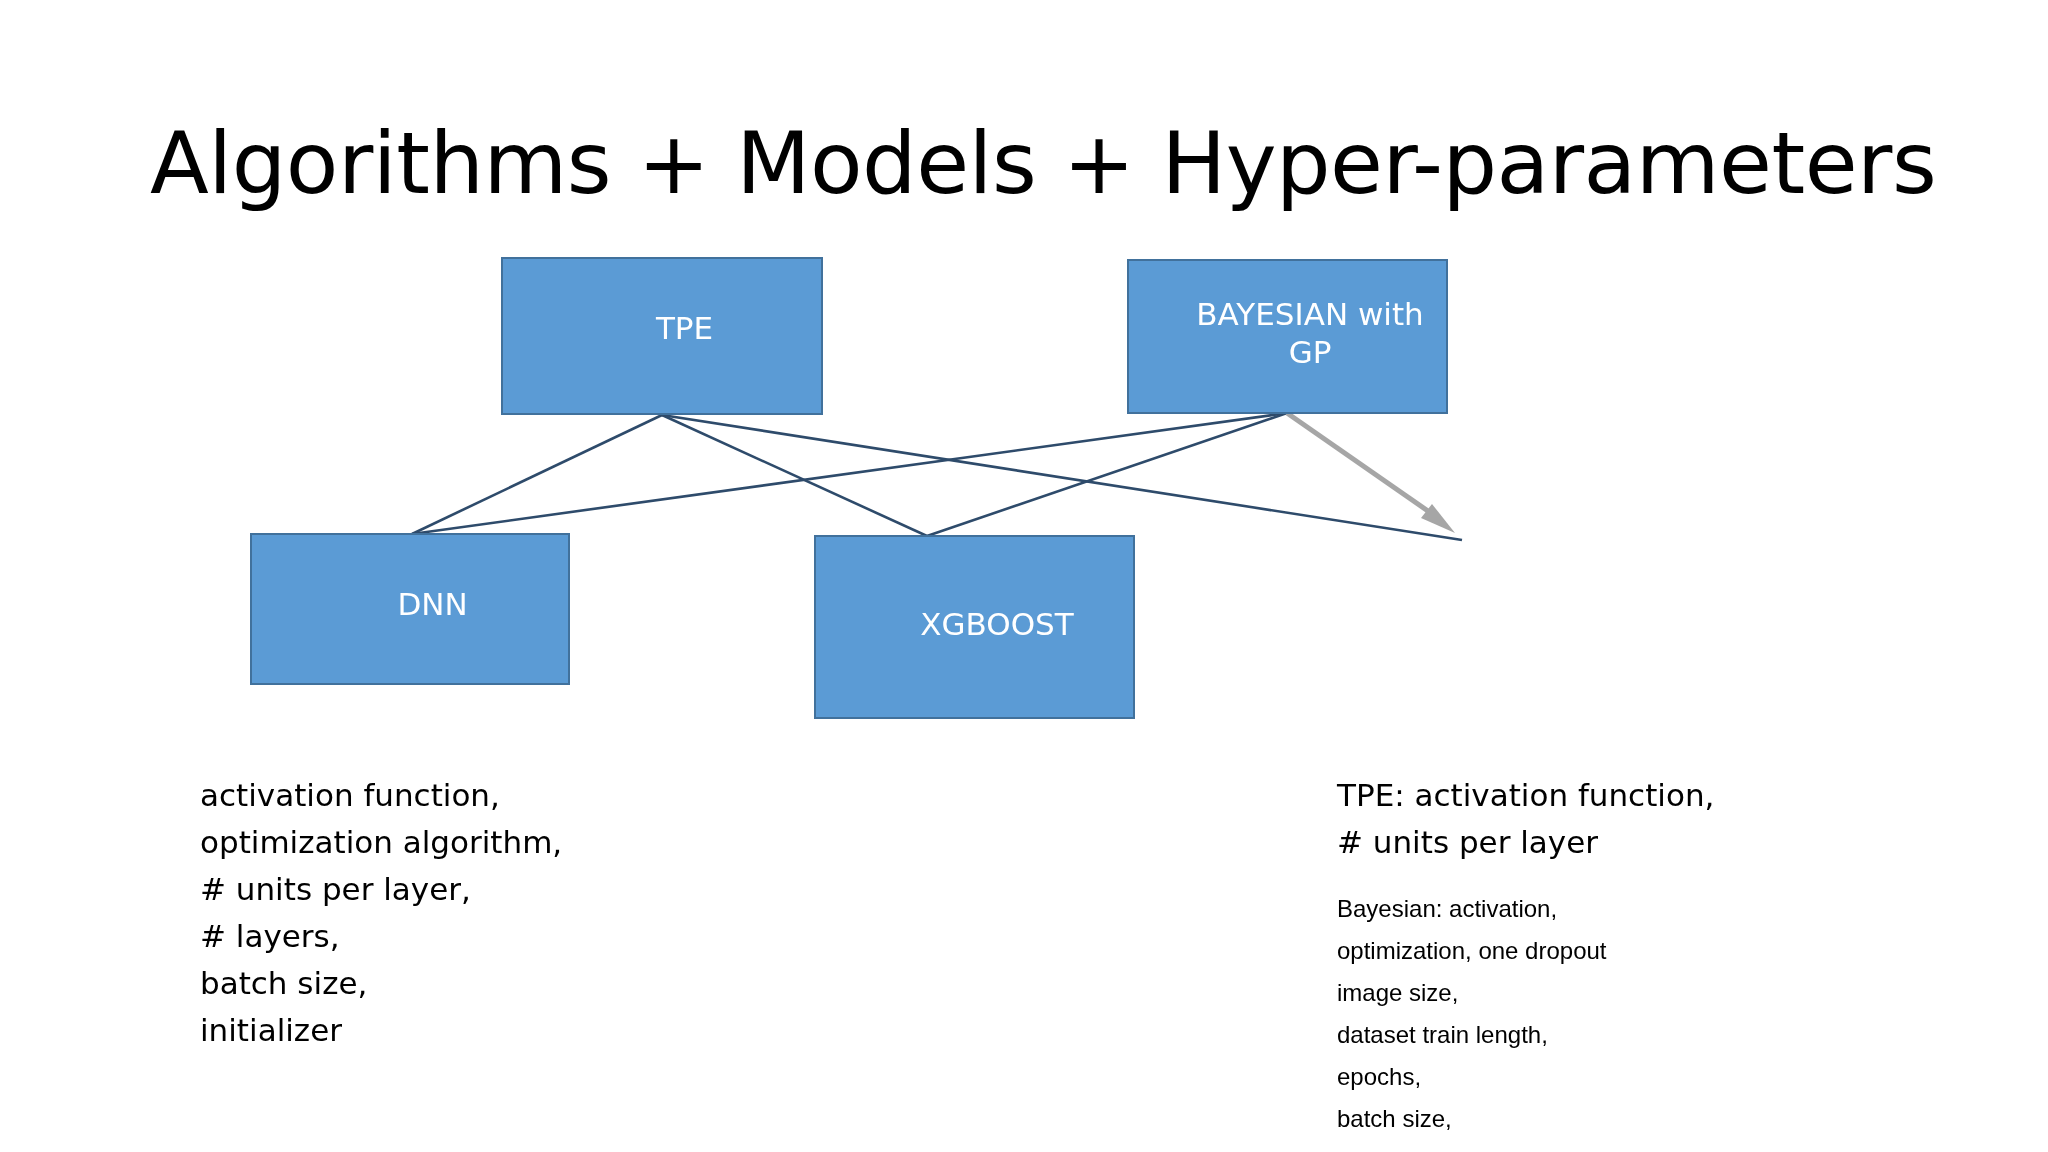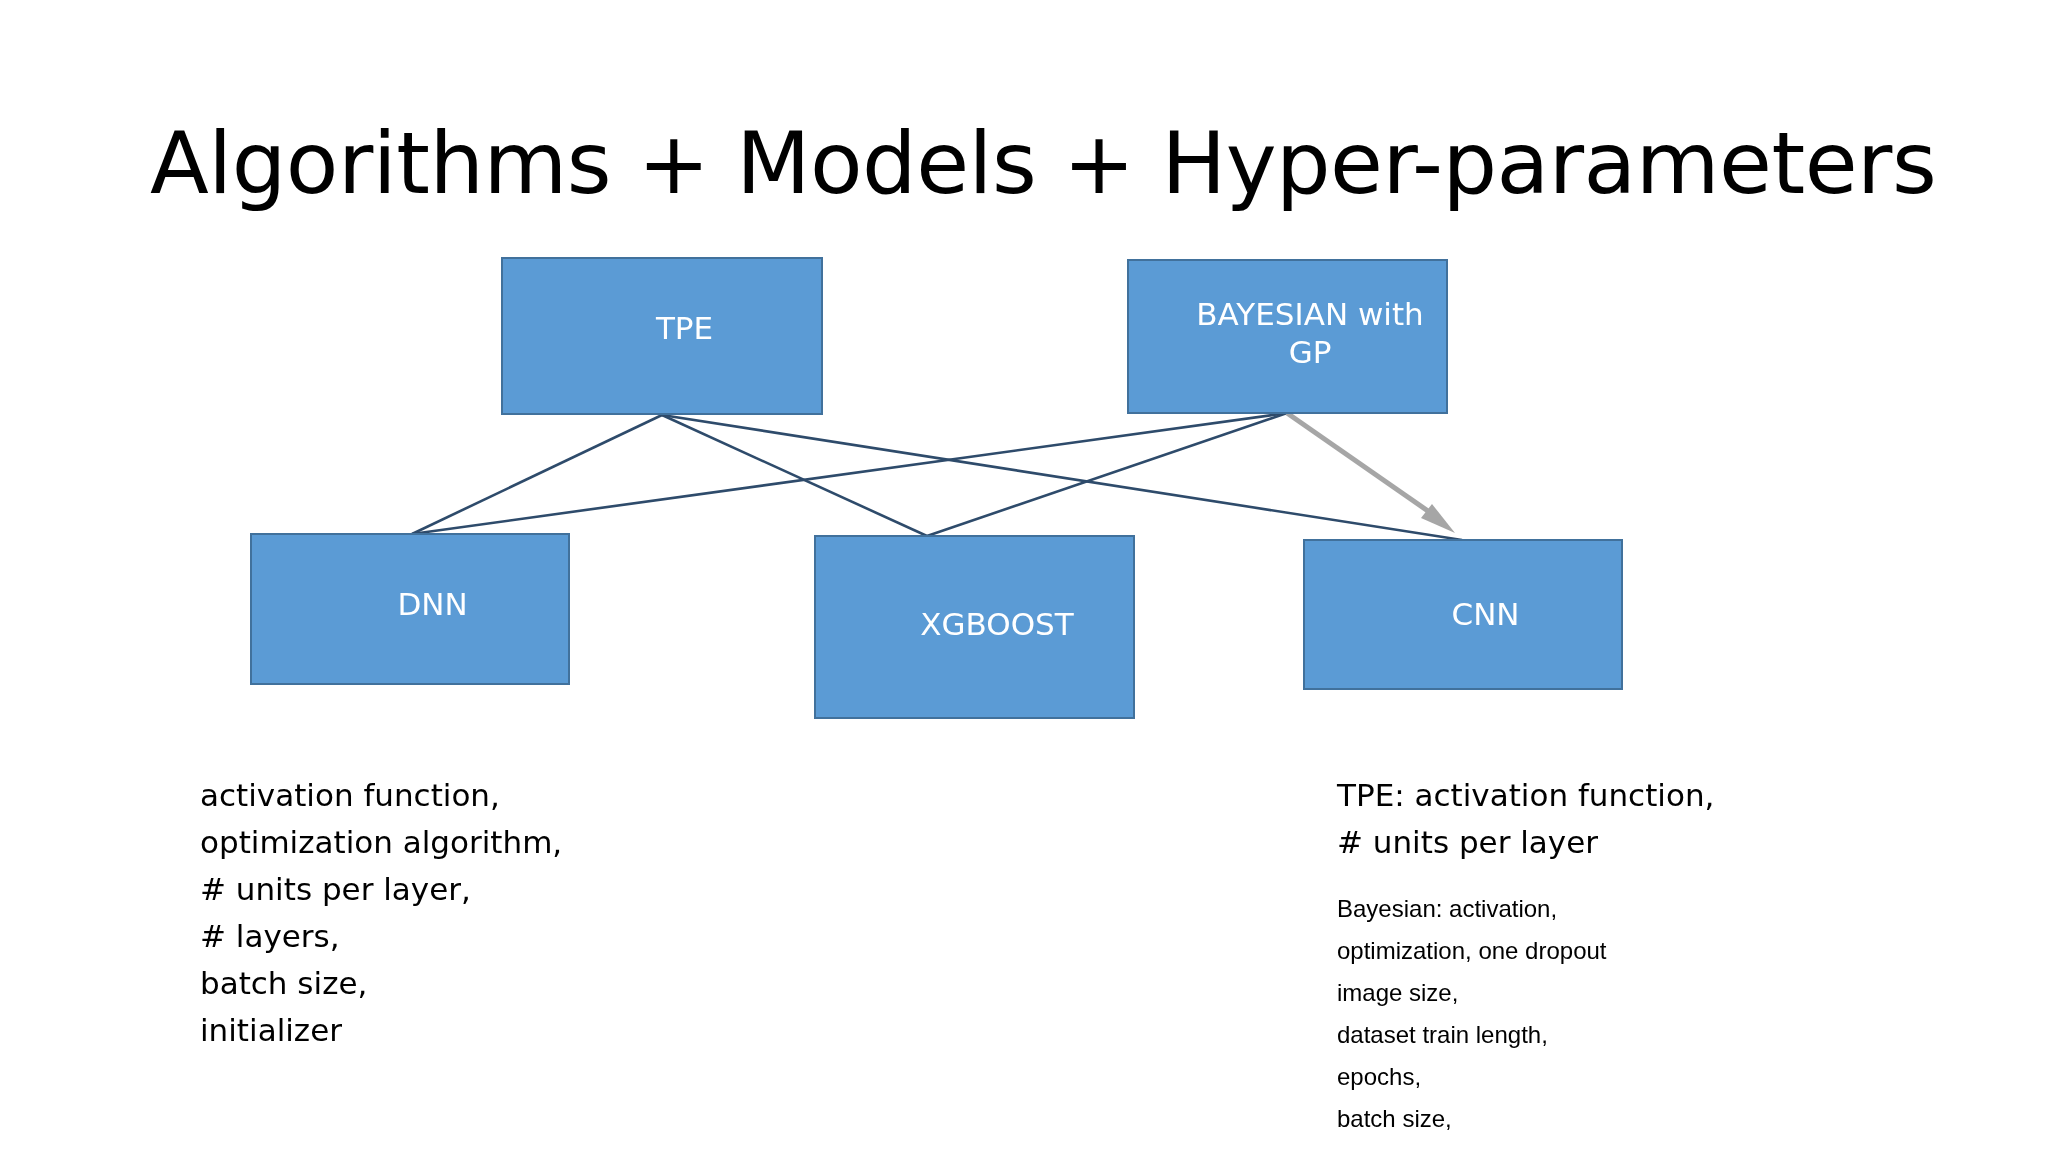--- a/index.html
+++ b/index.html
@@ -146,23 +146,20 @@
   </div>
 
   <div class="node-box" id="box-dnn">
     <span class="node-label">DNN</span>
   </div>
 
   <div class="node-box" id="box-xgboost">
     <span class="node-label">XGBOOST</span>
   </div>
 
-  <div class="node-box" id="box-cnn">
-    <span class="node-label">CNN</span>
-  </div>
 
   <div class="param-col" id="col-dnn">
     <div class="param-line">activation function,</div>
     <div class="param-line">optimization algorithm,</div>
     <div class="param-line"># units per layer,</div>
     <div class="param-line"># layers,</div>
     <div class="param-line">batch size,</div>
     <div class="param-line">initializer</div>
   </div>
 

